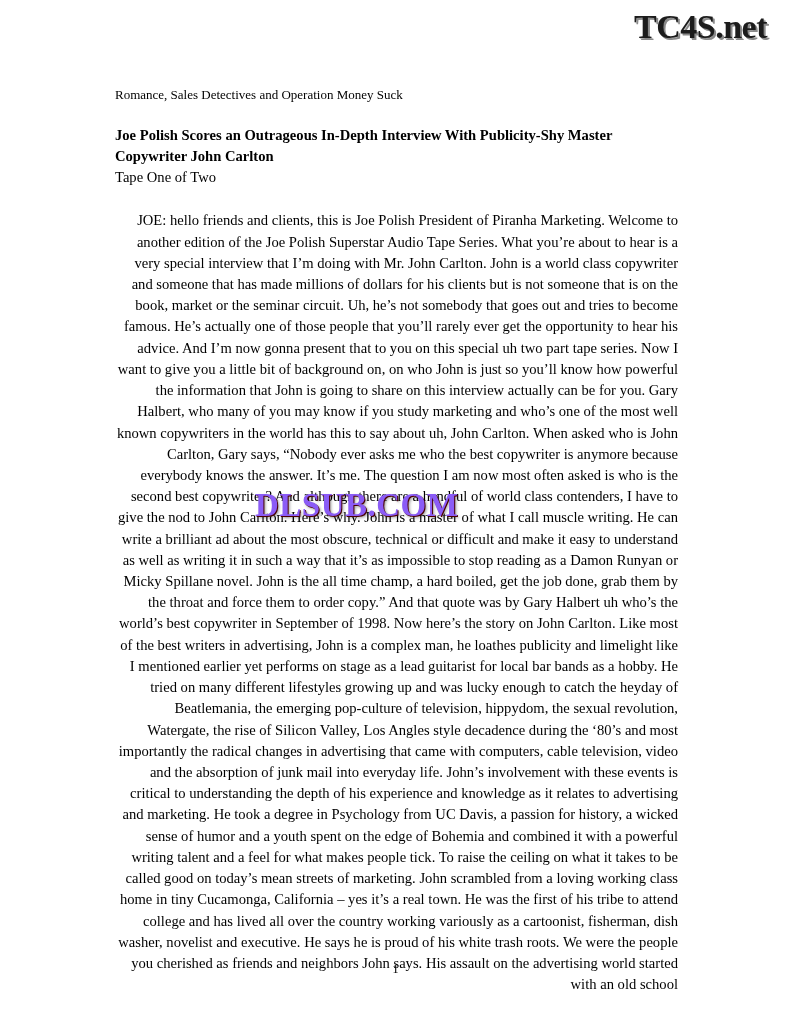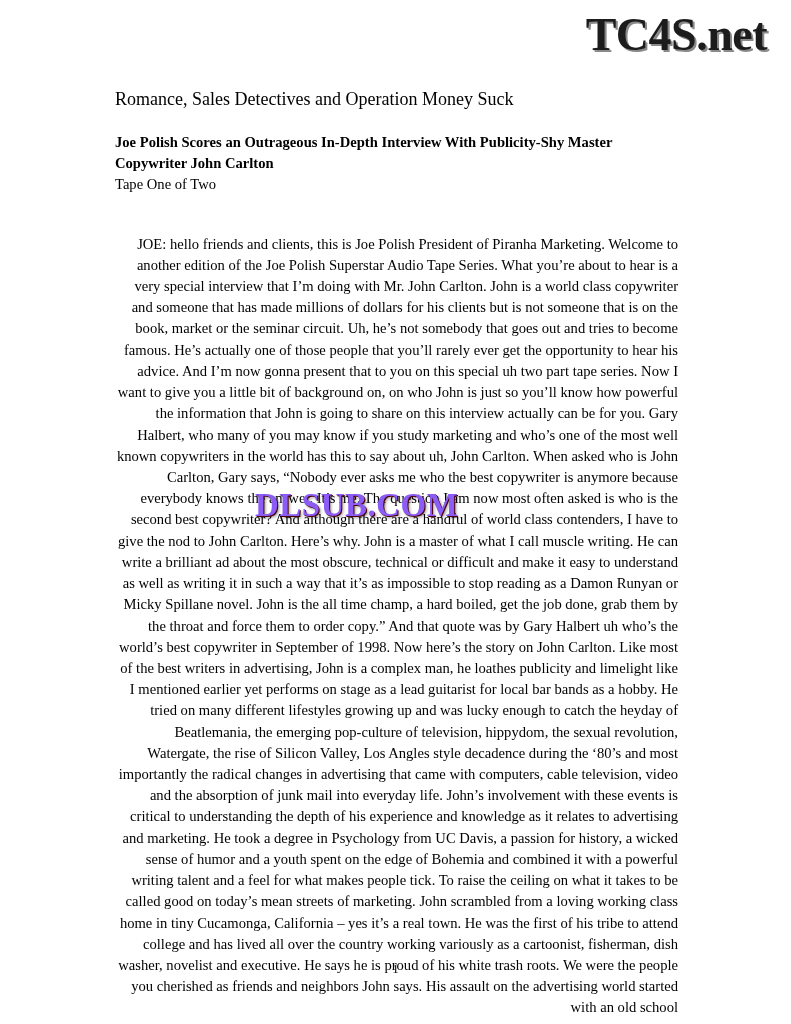--- a/index.html
+++ b/index.html
@@ -19,21 +19,21 @@
     position: absolute;
     inset: 0;
     background: #ffffff;
   }
   .watermark-top {
     position: absolute;
     top: 8px;
     right: 24px;
     font-family: "Liberation Serif", serif;
     font-weight: bold;
-    font-size: 46px;
+    font-size: 34px;
     letter-spacing: -0.5px;
     color: #1c1c1c;
     text-shadow:
       2px 2px 0 #8a8a8a,
       1px 1px 0 #cccccc;
   }
   .watermark-bottom {
     position: absolute;
     bottom: 8px;
     right: 24px;
@@ -60,33 +60,33 @@
     z-index: 5;
     white-space: nowrap;
   }
   .content {
     position: absolute;
     top: 86px;
     left: 115px;
     width: 563px;
   }
   .subject-line {
-    font-size: 18px;
+    font-size: 13px;
     line-height: 1.45;
     margin-bottom: 20px;
   }
   .doc-title {
     font-size: 14.6px;
     font-weight: bold;
     line-height: 1.45;
   }
   .tape-label {
     font-size: 14.6px;
     line-height: 1.45;
-    margin-bottom: 38px;
+    margin-bottom: 22px;
   }
   .body-text {
     font-size: 14.6px;
     line-height: 1.455;
     text-align: right;
   }
   .page-number {
     position: absolute;
     top: 961px;
     left: 0;

